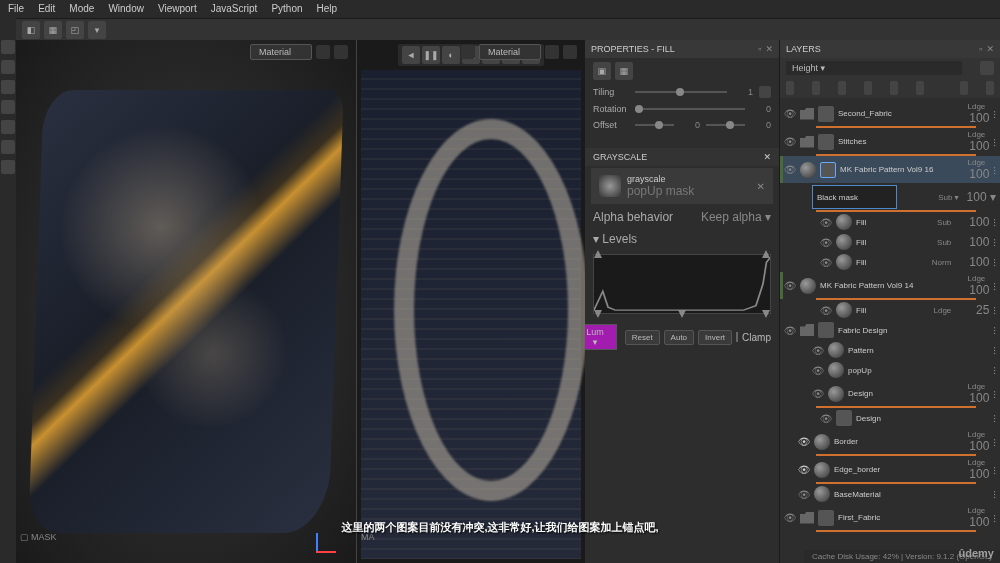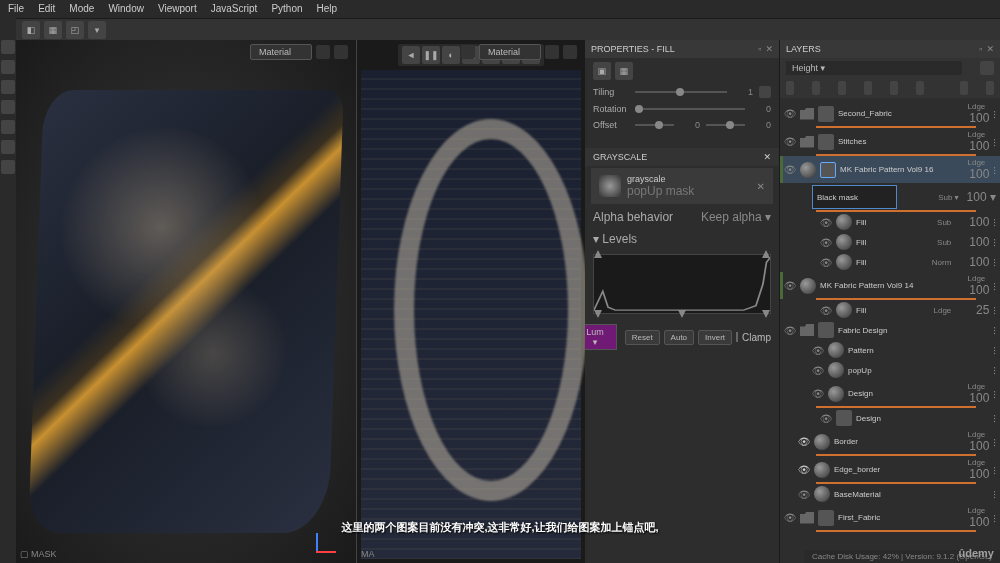--- a/index.html
+++ b/index.html
@@ -17,21 +17,21 @@
 .viewport-2d { flex: 1; background: #1a1a1a; position: relative; border-left: 1px solid #444; }
 .viewport-header { position: absolute; top: 4px; right: 8px; display: flex; gap: 4px; align-items: center; z-index: 10; }
 .vp-dropdown { background: #333; color: #bbb; padding: 2px 20px 2px 8px; font-size: 9px; border: 1px solid #555; border-radius: 2px; }
 .vp-ctrl { width: 14px; height: 14px; background: #333; border-radius: 2px; }
 .viewport-toolbar-2d { position: absolute; top: 4px; left: 50%; transform: translateX(-50%); display: flex; gap: 2px; z-index: 10; background: #2a2a2a; padding: 2px 4px; border-radius: 2px; }
 .fabric-3d { position: absolute; top: 50px; left: 20px; right: 20px; bottom: 30px; background: linear-gradient(135deg, #2a3040 0%, #1a1f2a 40%, #3a3020 45%, #c89030 48%, #1a1f2a 55%, #2a3040 100%); border-radius: 10% 5% 15% 10%; transform: skew(-2deg); }
 .fabric-3d::before { content: ''; position: absolute; inset: 10px; background: radial-gradient(circle at 40% 30%, rgba(200,180,150,0.4) 0%, transparent 30%), radial-gradient(circle at 60% 60%, rgba(180,160,130,0.3) 0%, transparent 25%); border-radius: inherit; }
 .fabric-2d { position: absolute; inset: 30px 4px 4px 4px; background: linear-gradient(to bottom, #1a2030 0%, #252a3a 100%); }
 .fabric-2d::before { content: ''; position: absolute; top: 10%; left: 15%; width: 70%; height: 70%; border-radius: 50%; border: 20px solid rgba(200,190,170,0.5); filter: blur(1px); }
 .fabric-2d::after { content: ''; position: absolute; inset: 0; background: repeating-linear-gradient(180deg, transparent 0px, transparent 8px, rgba(180,160,120,0.08) 8px, rgba(180,160,120,0.08) 10px); }
-.vp-footer { position: absolute; bottom: 4px; left: 4px; right: 4px; display: flex; justify-content: space-between; font-size: 9px; color: #888; }
+.vp-footer { position: absolute; bottom: 21px; left: 4px; right: 4px; display: flex; justify-content: space-between; font-size: 9px; color: #888; }
 .axis { position: absolute; bottom: 10px; right: 10px; width: 30px; height: 30px; }
 .axis::before { content: ''; position: absolute; bottom: 0; left: 0; width: 2px; height: 20px; background: #4080ff; }
 .axis::after { content: ''; position: absolute; bottom: 0; left: 0; width: 20px; height: 2px; background: #ff4040; }
 
 .right-panels { width: 415px; background: #2a2a2a; display: flex; }
 .props-panel { width: 195px; background: #2d2d2d; border-right: 1px solid #1a1a1a; padding: 0; }
 .panel-title { background: #383838; padding: 4px 6px; font-size: 9px; color: #ccc; display: flex; justify-content: space-between; }
 .panel-title .ctrls { display: flex; gap: 4px; }
 .panel-title .ctrls span { color: #888; cursor: pointer; }
 .fill-sect { padding: 4px 8px; }
@@ -51,21 +51,21 @@
 .alpha-row .val { color: #888; }
 .levels-box { margin: 2px 8px; }
 .histogram { height: 60px; background: #1a1a1a; border: 1px solid #444; position: relative; margin-top: 4px; }
 .histogram svg { width: 100%; height: 100%; }
 .hist-line { stroke: #888; stroke-width: 1; fill: none; }
 .hist-handles-top { position: absolute; top: -5px; left: 0; right: 0; display: flex; justify-content: space-between; }
 .hist-handles-bot { position: absolute; bottom: -5px; left: 0; right: 0; display: flex; justify-content: space-between; }
 .hist-handle { width: 8px; height: 8px; background: #888; clip-path: polygon(50% 0, 100% 100%, 0 100%); }
 .hist-handles-bot .hist-handle { clip-path: polygon(0 0, 100% 0, 50% 100%); }
 .levels-btns { display: flex; gap: 4px; margin-top: 10px; justify-content: flex-end; align-items: center; }
-.lv-drop { background: #701a75; padding: 2px 12px 2px 6px; font-size: 9px; color: #bbb; border: 1px solid #555; text-align: center; }
+.lv-drop { background: #a21caf; padding: 2px 12px 2px 6px; font-size: 9px; color: #bbb; border: 1px solid #555; text-align: center; }
 .lv-btn { background: #3a3a3a; padding: 2px 6px; font-size: 8px; color: #bbb; border-radius: 2px; border: 1px solid #555; }
 .clamp-chk { width: 10px; height: 10px; border: 1px solid #666; }
 
 .layers-panel { width: 220px; background: #2d2d2d; display: flex; flex-direction: column; }
 .layers-toolbar { display: flex; gap: 18px; padding: 3px 6px; background: #333; align-items: center; }
 .layers-toolbar .drop { background: #2a2a2a; padding: 2px 18px 2px 6px; font-size: 9px; color: #bbb; flex: 1; }
 .layers-toolbar .ico { width: 14px; height: 14px; background: #444; border-radius: 2px; }
 .layers-list { flex: 1; overflow-y: auto; padding: 2px 0; }
 .layer-row { display: flex; align-items: center; gap: 4px; padding: 2px 4px; font-size: 9px; color: #ccc; position: relative; min-height: 20px; }
 .layer-row.selected { background: #3a4a5a; }

